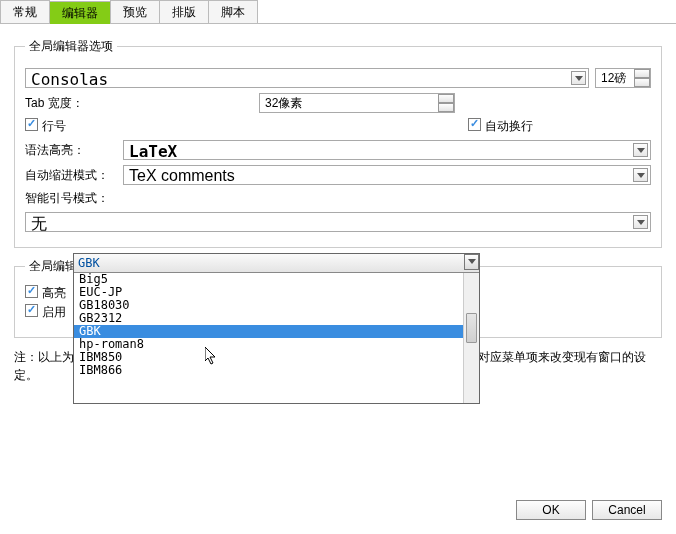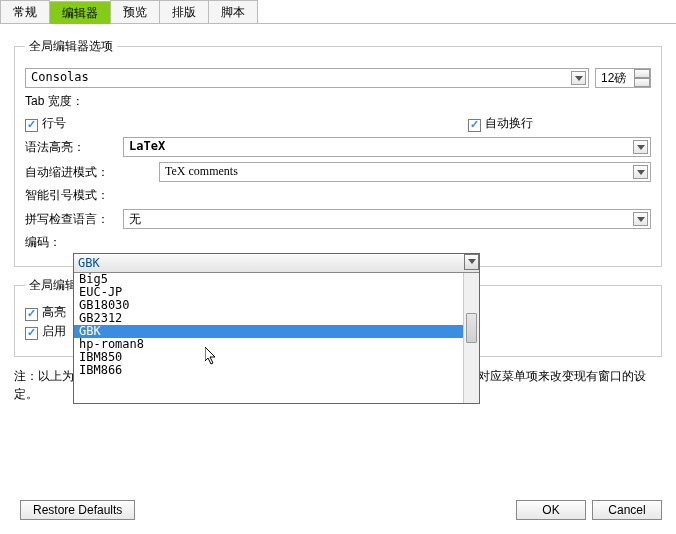--- a/index.html
+++ b/index.html
@@ -57,21 +57,21 @@
 .label {
   width: 92px;
   flex-shrink: 0;
 }
 .select, input[type=text] {
   border: 1px solid #a9a9a9;
   background: #fff;
   height: 20px;
   padding: 1px 20px 1px 5px;
   font-family: Consolas, monospace;
-  font-size: 12px;
+  font-size: 16px;
   position: relative;
 }
 .select { flex: 1; min-width: 0; }
 .select.combo { }
 .arrow {
   position: absolute;
   right: 2px;
   top: 2px;
   width: 15px;
   height: 14px;
@@ -95,21 +95,21 @@
   padding: 1px 20px 1px 5px;
   font-size: 12px;
 }
 .spin-btns {
   position: absolute; right: 1px; top: 1px; width: 16px; height: 18px;
   display: flex; flex-direction: column;
 }
 .spin-btn {
   flex:1; border:1px solid #999; background: linear-gradient(#fdfdfd,#e5e5e5);
 }
-.checkbox { display: inline-flex; align-items: flex-end; gap: 4px; }
+.checkbox { display: inline-flex; align-items: flex-start; gap: 4px; }
 .checkbox input {
   -webkit-appearance: none;
   appearance: none;
   width: 13px; height: 13px;
   border: 1px solid #7a7a7a;
   background: #fff;
   position: relative;
 }
 .checkbox input:checked::after {
   content: "✓";
@@ -219,20 +219,27 @@
         <div class="spin-btns">
           <div class="spin-btn"></div>
             <div class="spin-btn"></div>
         </div>
       </div>
     </div>
 
     <div class="row">
       <span class="label">Tab 宽度：</span>
       <div style="width:130px;"></div>
+      <div class="spinner-wrap" style="width:196px;">
+        <input class="spinner-input" style="width: 196px;" value="32像素">
+        <div class="spin-btns">
+          <div class="spin-btn"></div>
+            <div class="spin-btn"></div>
+        </div>
+      </div>
     </div>
 
     <div class="row">
       <label class="checkbox">
         <input type="checkbox" checked="" style="">
         <span>行号</span>
       </label>
       <div style="flex:1"></div>
       <label class="checkbox" style="margin-right:118px;">
         <input type="checkbox" checked="" style="">
@@ -243,41 +250,37 @@
     <div class="row">
       <span class="label">语法高亮：</span>
       <div class="select" style="position:relative; font-family: Consolas, monospace; font-weight: bold;">
         <span>LaTeX</span>
         <span class="arrow"></span>
       </div>
     </div>
 
     <div class="row">
       <span class="label">自动缩进模式：</span>
-      <div class="select" style="position:relative; font-family: Liberation Serif, serif; margin-left: 36px;">
+      <div class="select" style="position:relative; font-family: Liberation Sans, sans-serif;">
         <span>TeX comments</span>
         <span class="arrow"></span>
       </div>
     </div>
 
     <div class="row">
       <span class="label">智能引号模式：</span>
     </div>
 
     <div class="row">
-      <span class="label">拼写检查语言：</span>
       <div class="select" style="position:relative;">
         <span>无</span>
         <span class="arrow"></span>
       </div>
     </div>
 
-    <div class="row">
-      <span class="label" style="width:48px;">编码：</span>
-    </div>
   </fieldset>
 
   <fieldset style="padding-bottom:14px;">
     <legend>全局编辑器选项</legend>
     <div class="row" style="margin:2px 0;">
       <label class="checkbox">
         <input type="checkbox" checked="" style="">
         <span>高亮</span>
       </label>
     </div>
@@ -310,17 +313,16 @@
       <div class="thumb" style="top:40px; height:30px;"></div>
     </div>
   </div>
 </div>
 
 <svg class="cursor" style="left:205px; top:347px;" viewBox="0 0 14 20">
   <path d="M0 0 L0 14 L3 11 L6 17 L8 16 L5 10 L10 10 Z" fill="#fff" stroke="#000" stroke-width="1"></path>
 </svg>
 
 <div class="footer">
-  <button class="btn">Restore Defaults</button>
   <div style="flex:1"></div>
   <button class="btn primary">OK</button>
   <button class="btn primary">Cancel</button>
 </div>
 
 </body></html>

